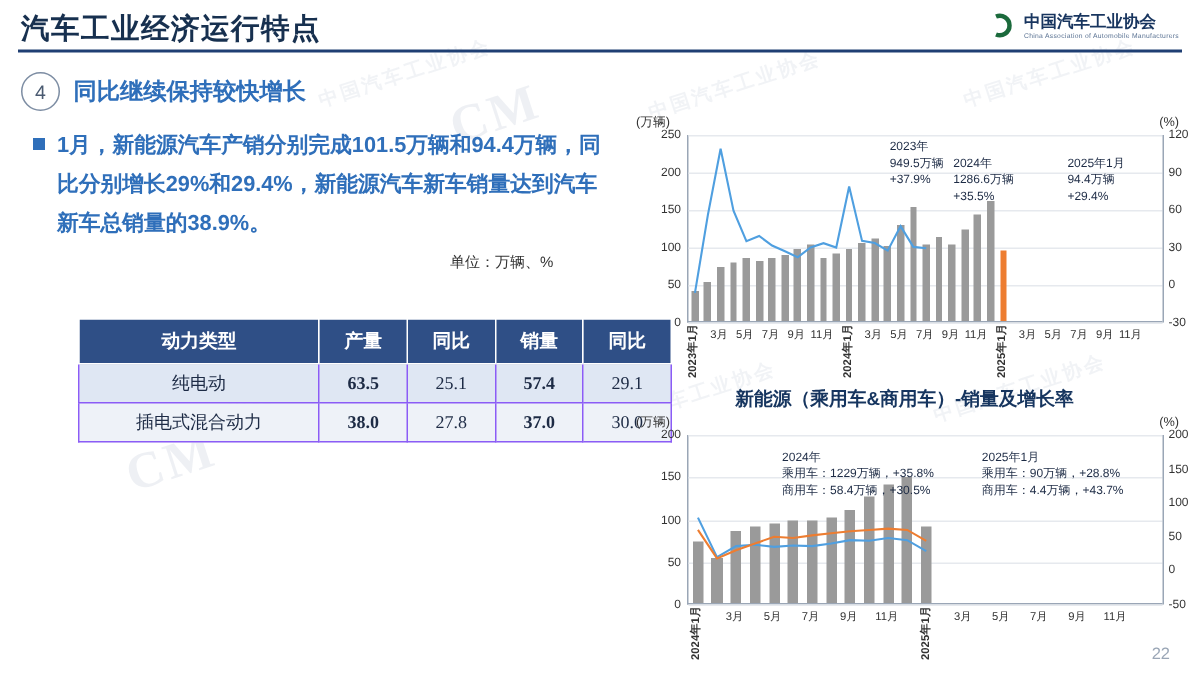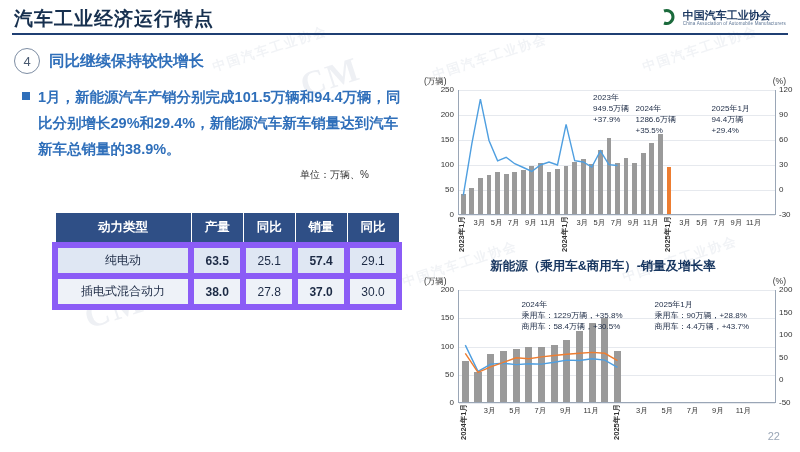--- a/index.html
+++ b/index.html
@@ -35,30 +35,30 @@
   }
   .sec .t1{font-size:15.5px;font-weight:bold;color:#16355f;}
   .sec .t2{font-size:15.5px;font-weight:bold;color:#2f6fba;}
   
   .bullet{position:absolute;left:22px;top:84px;width:380px;display:flex;gap:8px;}
   .bullet .sq{width:8px;height:8px;background:#2f6fba;margin-top:8px;flex:none;}
   .bullet p{margin:0;font-size:14.5px;line-height:26px;color:#2f6fba;font-weight:bold;}
   .unit-note{position:absolute;left:300px;top:168px;font-size:10px;color:#333;}
   
   table.tbl{
-    position:absolute;left:52px;top:212px;border-collapse:collapse;width:350px;
+    position:absolute;left:52px;top:212px;border-collapse:collapse;width:396px;
     font-size:12px;
   }
   table.tbl th{
     background:#2f4f86;color:#fff;font-size:12.5px;font-weight:bold;
     padding:6px 4px;border:1px solid #ffffff;text-align:center;
   }
   table.tbl td{
-    padding:4px 4px;border:6px solid #8b5cf6;text-align:center;color:#1d2b45;
-    background:#fff;font-size:12px;
+    padding:4px 4px;border:1px solid #8b5cf6;text-align:center;color:#1d2b45;
+    background:#fff;font-size:12px;font-family:Liberation Serif, serif;
   }
   table.tbl td.lbl{background:#eef2f8;}
   table.tbl tr.r1 td{background:#dfe7f3;}
   table.tbl tr.r2 td{background:#eef2f8;}
   table.tbl td.hl{background:#bcd2ea;font-weight:bold;}
   
   .chart{position:absolute;}
   .chart .ctitle{
     position:absolute;left:0;top:0;width:100%;text-align:center;
     font-size:12.5px;font-weight:bold;color:#16355f;

